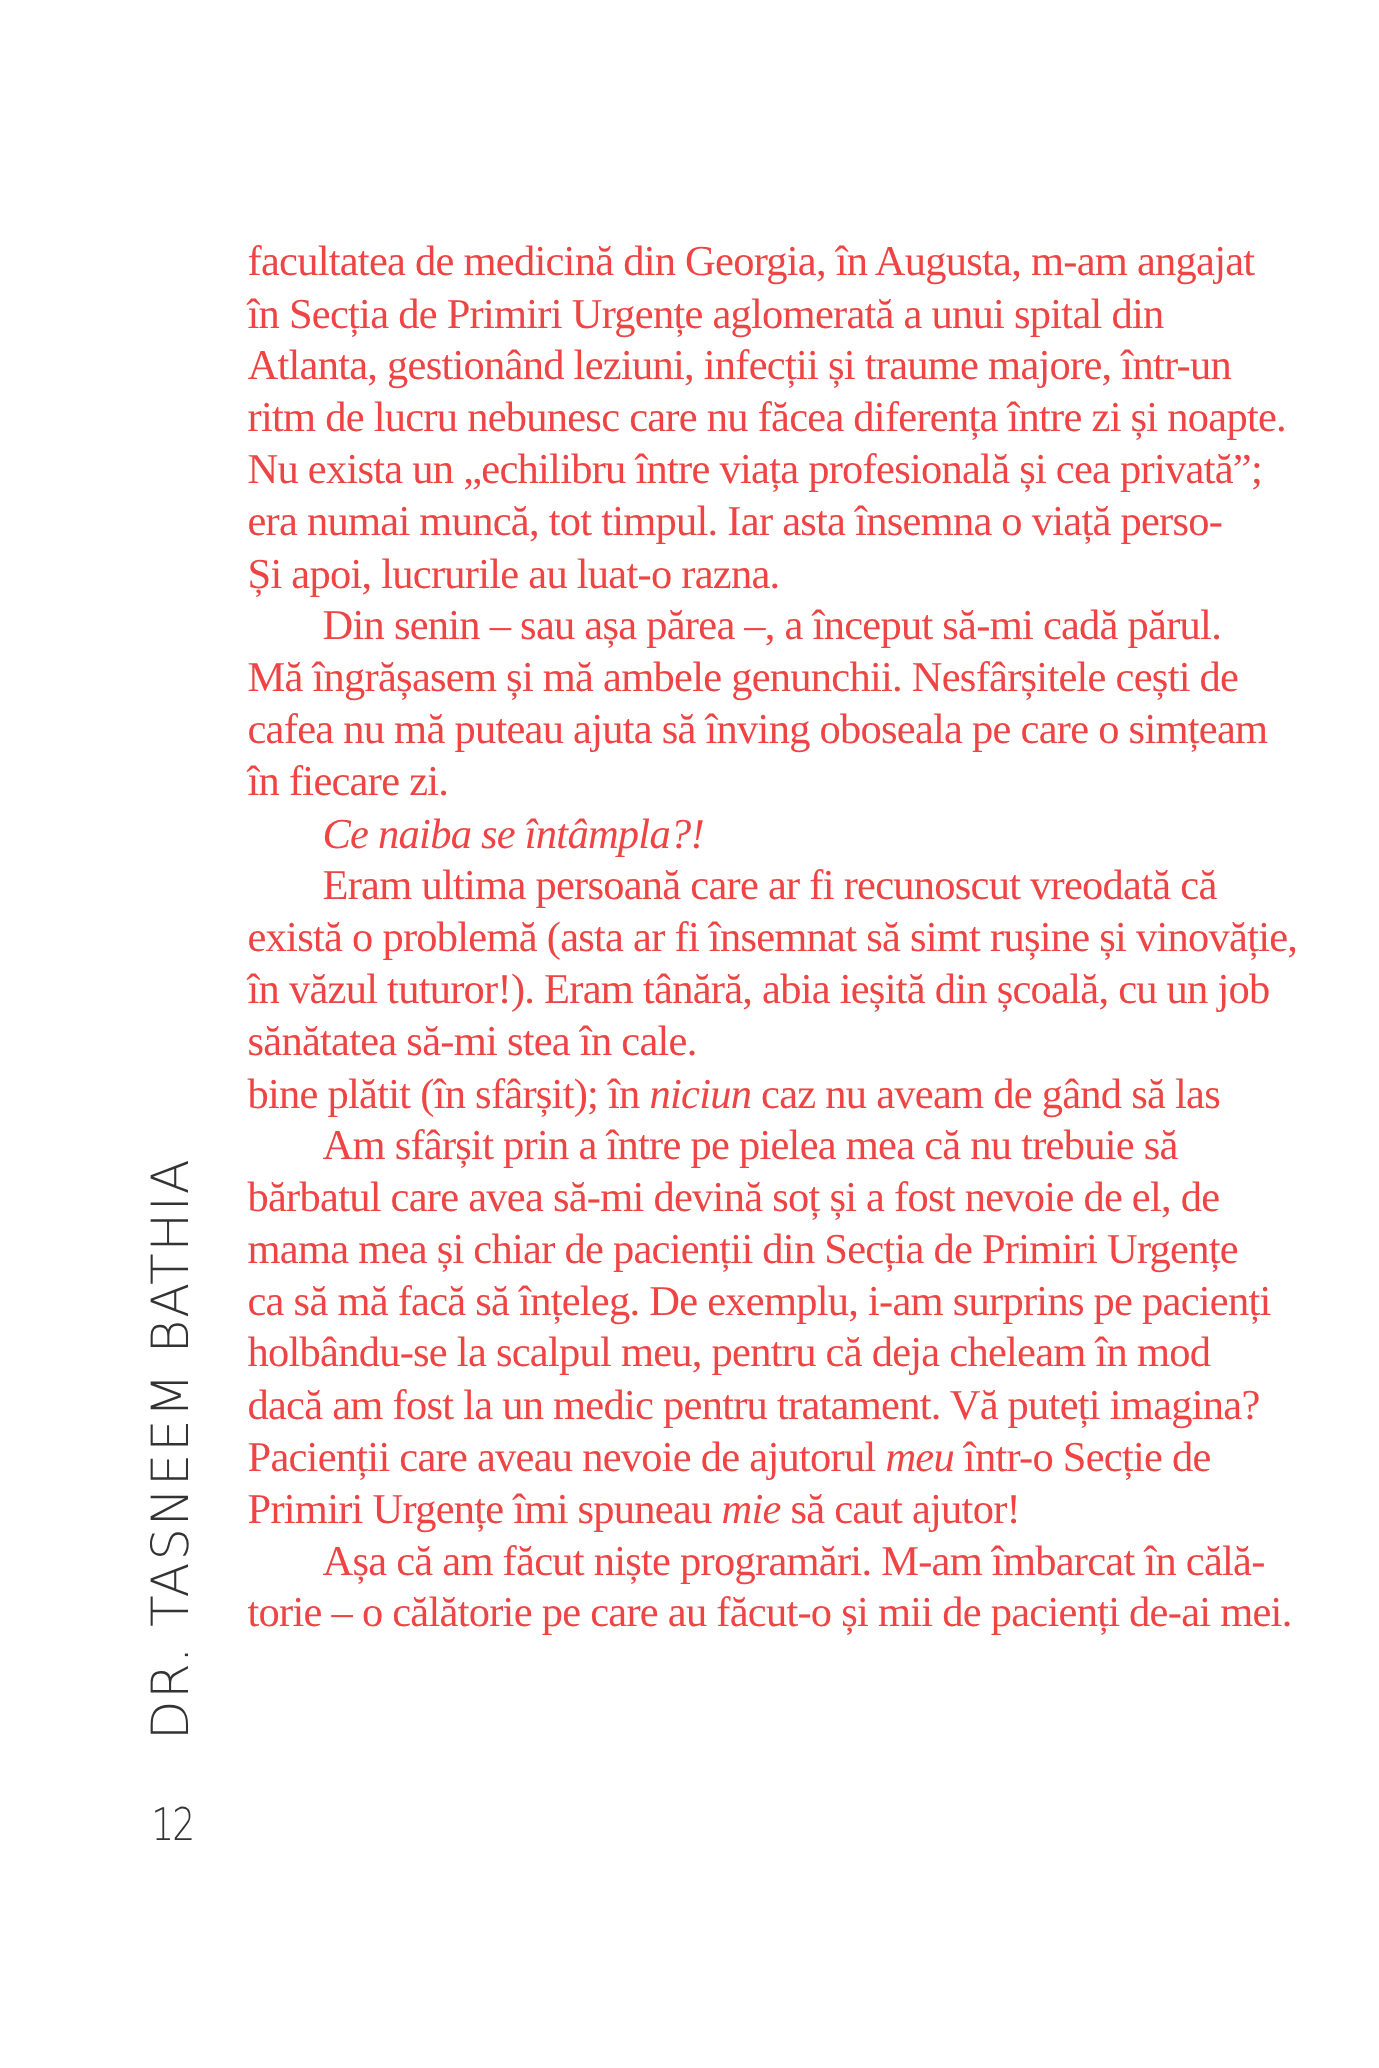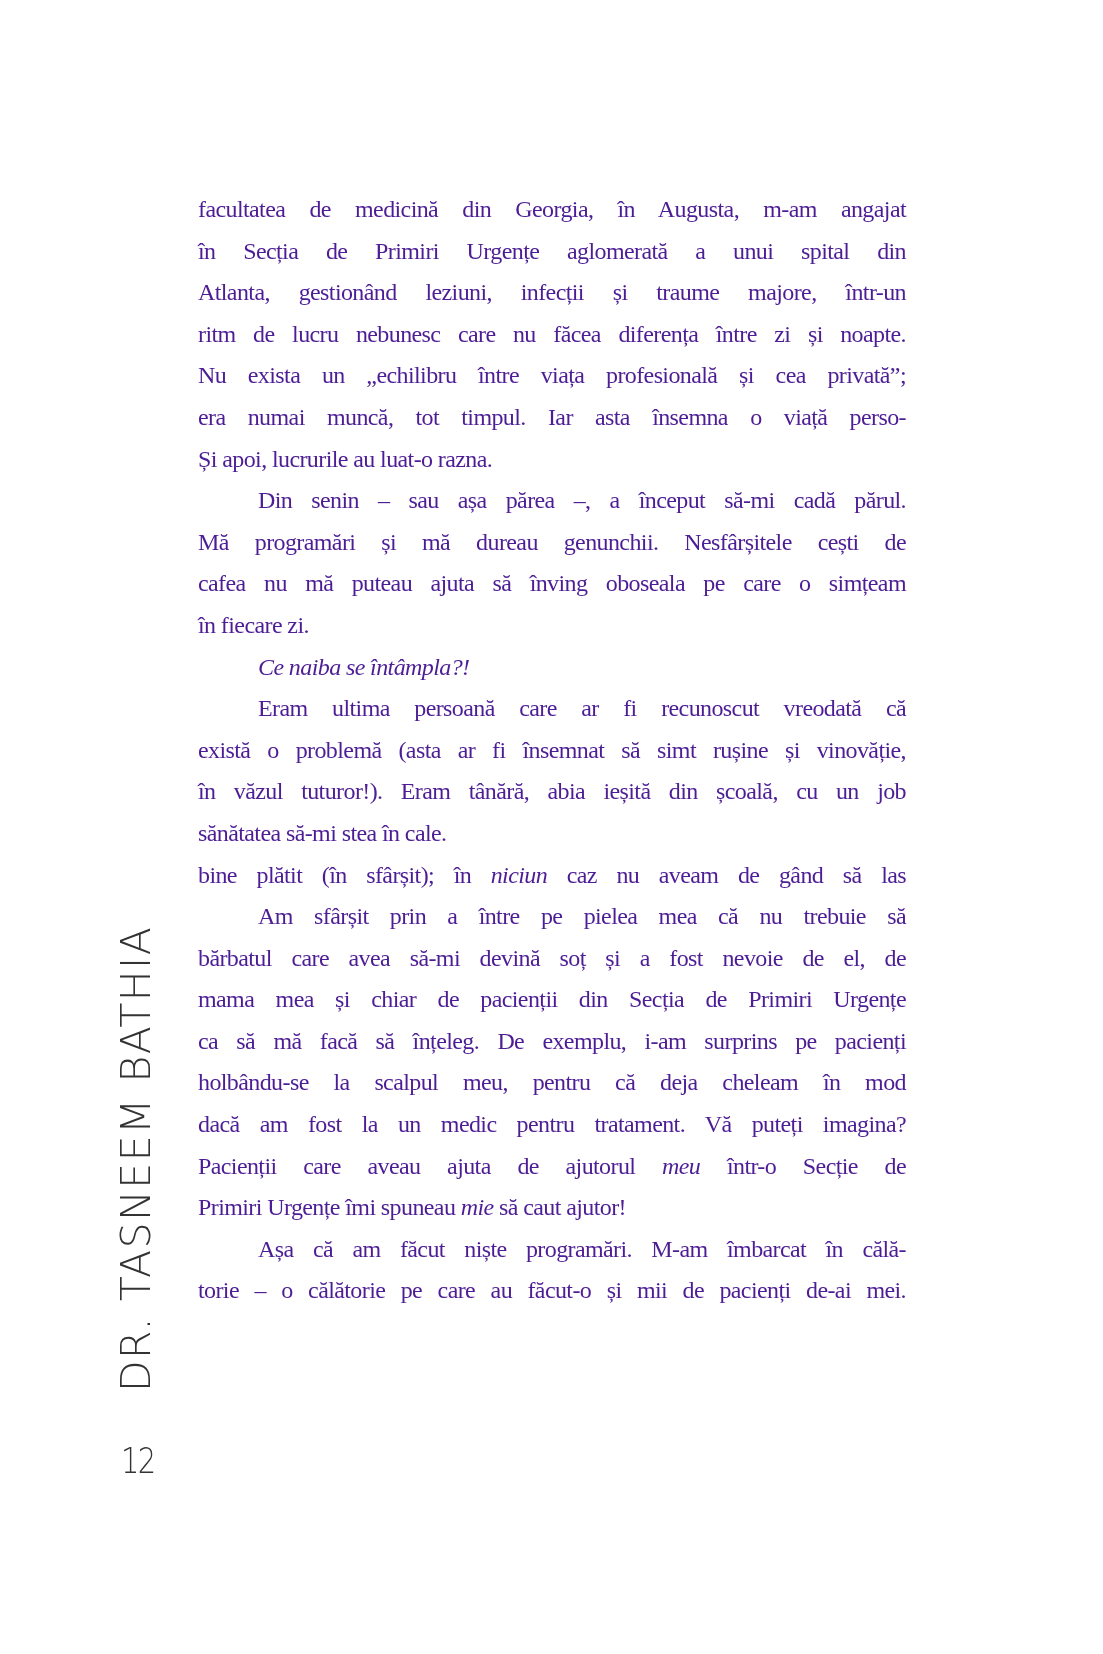--- a/index.html
+++ b/index.html
@@ -4,23 +4,23 @@
 <style>
   html, body { margin: 0; padding: 0; background: #ffffff; }
   body { width: 1103px; height: 1654px; position: relative; overflow: hidden; }
   .page { position: absolute; left: 0; top: 0; width: 1103px; height: 1654px; background: #ffffff; }
   .body-text {
     position: absolute;
     left: 198px;
     top: 189px;
     width: 708px;
     font-family: "Liberation Serif", "DejaVu Serif", serif;
-    font-size: 24px;
+    font-size: 34px;
     line-height: 41.6px;
-    color: #4c1d95;
+    color: #ef4444;
     text-align: justify;
     letter-spacing: -0.6px;
   }
   .line { display: block; white-space: nowrap; text-align-last: justify; }
   .line.last { text-align-last: left; }
   .line.ind { padding-left: 60px; }
   .em { font-style: italic; }
   .author {
     position: absolute;
     left: 118px;
@@ -57,42 +57,42 @@
   <div class="body-text">
     <span class="line">facultatea de medicină din Georgia, în Augusta, m-am angajat</span>
     <span class="line">în Secția de Primiri Urgențe aglomerată a unui spital din</span>
     <span class="line">Atlanta, gestionând leziuni, infecții și traume majore, într-un</span>
     <span class="line">ritm de lucru nebunesc care nu făcea diferența între zi și noapte.</span>
     <span class="line">Nu exista un „echilibru între viața profesională și cea privată”;</span>
     <span class="line">era numai muncă, tot timpul. Iar asta însemna o viață perso-</span>
     <span class="line last">Și apoi, lucrurile au luat-o razna.</span>
 
     <span class="line ind">Din senin – sau așa părea –, a început să-mi cadă părul.</span>
-    <span class="line">Mă programări și mă dureau genunchii. Nesfârșitele cești de</span>
+    <span class="line">Mă îngrășasem și mă ambele genunchii. Nesfârșitele cești de</span>
     <span class="line">cafea nu mă puteau ajuta să înving oboseala pe care o simțeam</span>
     <span class="line last">în fiecare zi.</span>
 
     <span class="line ind last em">Ce naiba se întâmpla?!</span>
 
     <span class="line ind">Eram ultima persoană care ar fi recunoscut vreodată că</span>
     <span class="line">există o problemă (asta ar fi însemnat să simt rușine și vinovăție,</span>
     <span class="line">în văzul tuturor!). Eram tânără, abia ieșită din școală, cu un job</span>
     <span class="line last">sănătatea să-mi stea în cale.</span>
     <span class="line">
       <span>bine plătit (în sfârșit); în </span><span class="em">niciun</span><span> caz nu aveam de gând să las</span>
     </span>
 
     <span class="line ind">Am sfârșit prin a între pe pielea mea că nu trebuie să</span>
     <span class="line">bărbatul care avea să-mi devină soț și a fost nevoie de el, de</span>
     <span class="line">mama mea și chiar de pacienții din Secția de Primiri Urgențe</span>
     <span class="line">ca să mă facă să înțeleg. De exemplu, i-am surprins pe pacienți</span>
     <span class="line">holbându-se la scalpul meu, pentru că deja cheleam în mod</span>
     <span class="line">dacă am fost la un medic pentru tratament. Vă puteți imagina?</span>
     <span class="line">
-      <span>Pacienții care aveau ajuta de ajutorul </span><span class="em">meu</span><span> într-o Secție de</span>
+      <span>Pacienții care aveau nevoie de ajutorul </span><span class="em">meu</span><span> într-o Secție de</span>
     </span>
     <span class="line last">
       <span>Primiri Urgențe îmi spuneau </span><span class="em">mie</span><span> să caut ajutor!</span>
     </span>
 
     <span class="line ind">Așa că am făcut niște programări. M-am îmbarcat în călă-</span>
     <span class="line">torie – o călătorie pe care au făcut-o și mii de pacienți de-ai mei.</span>
   </div>
 
   <div class="author">DR. TASNEEM BATHIA</div>

